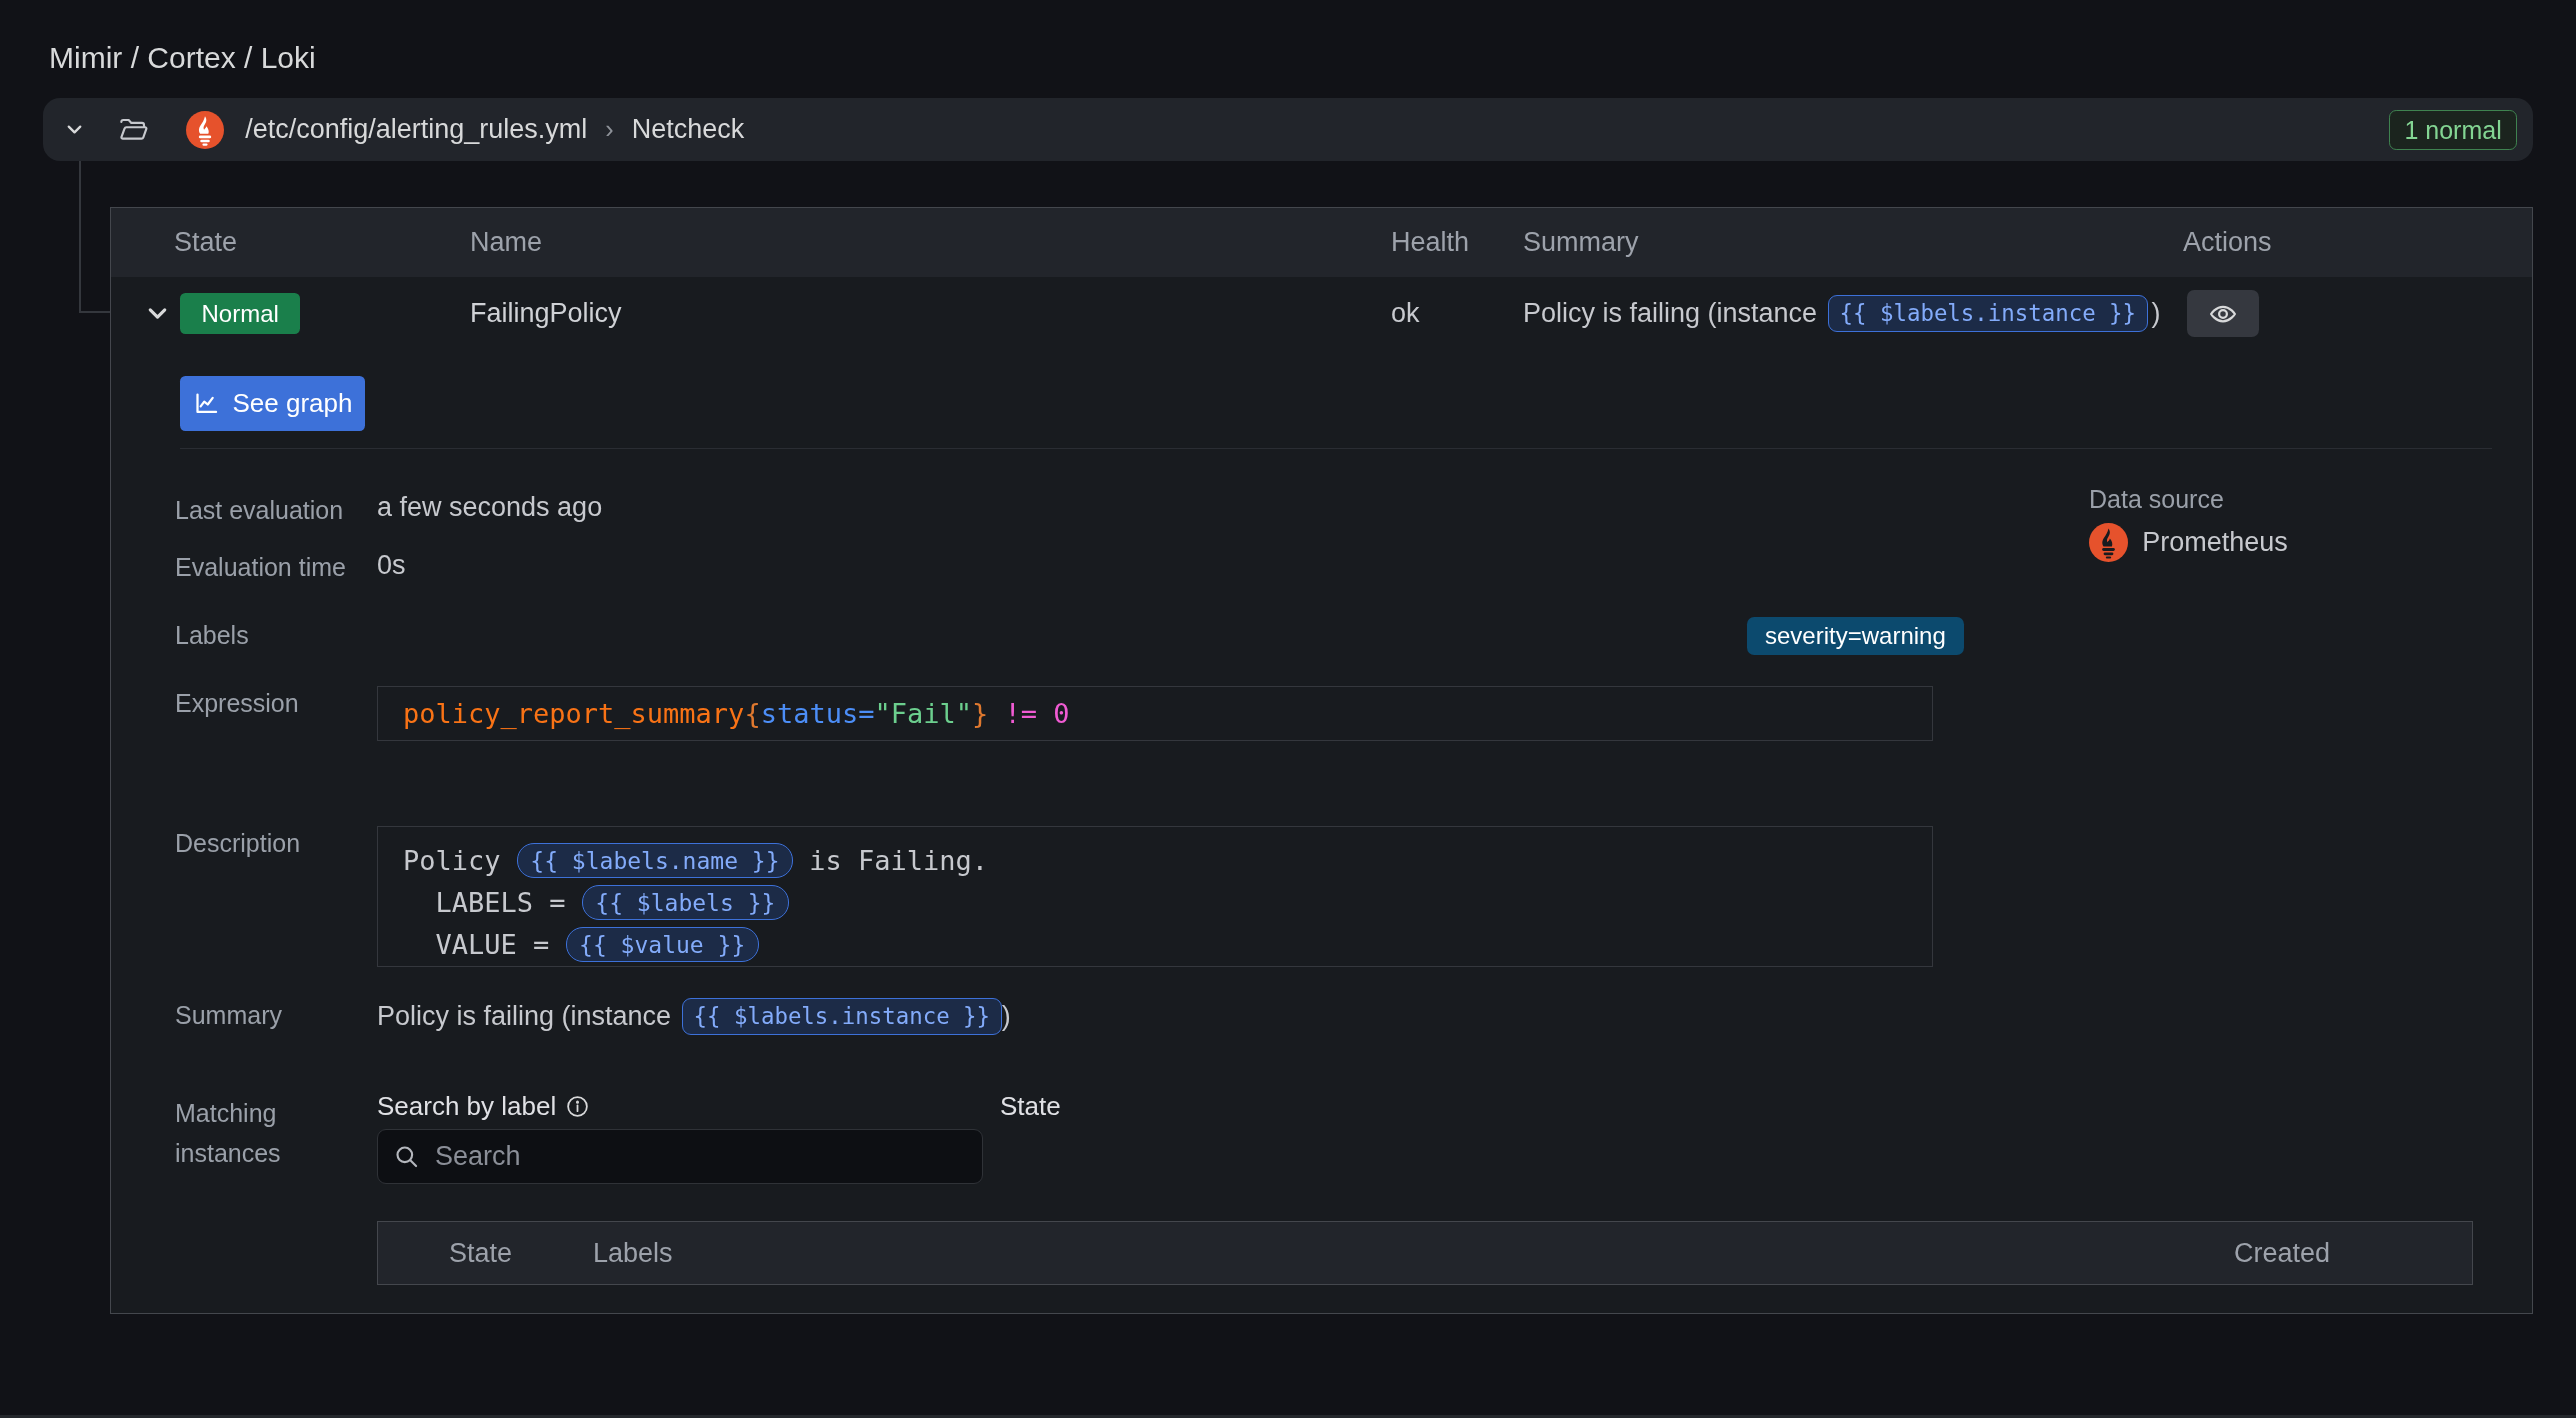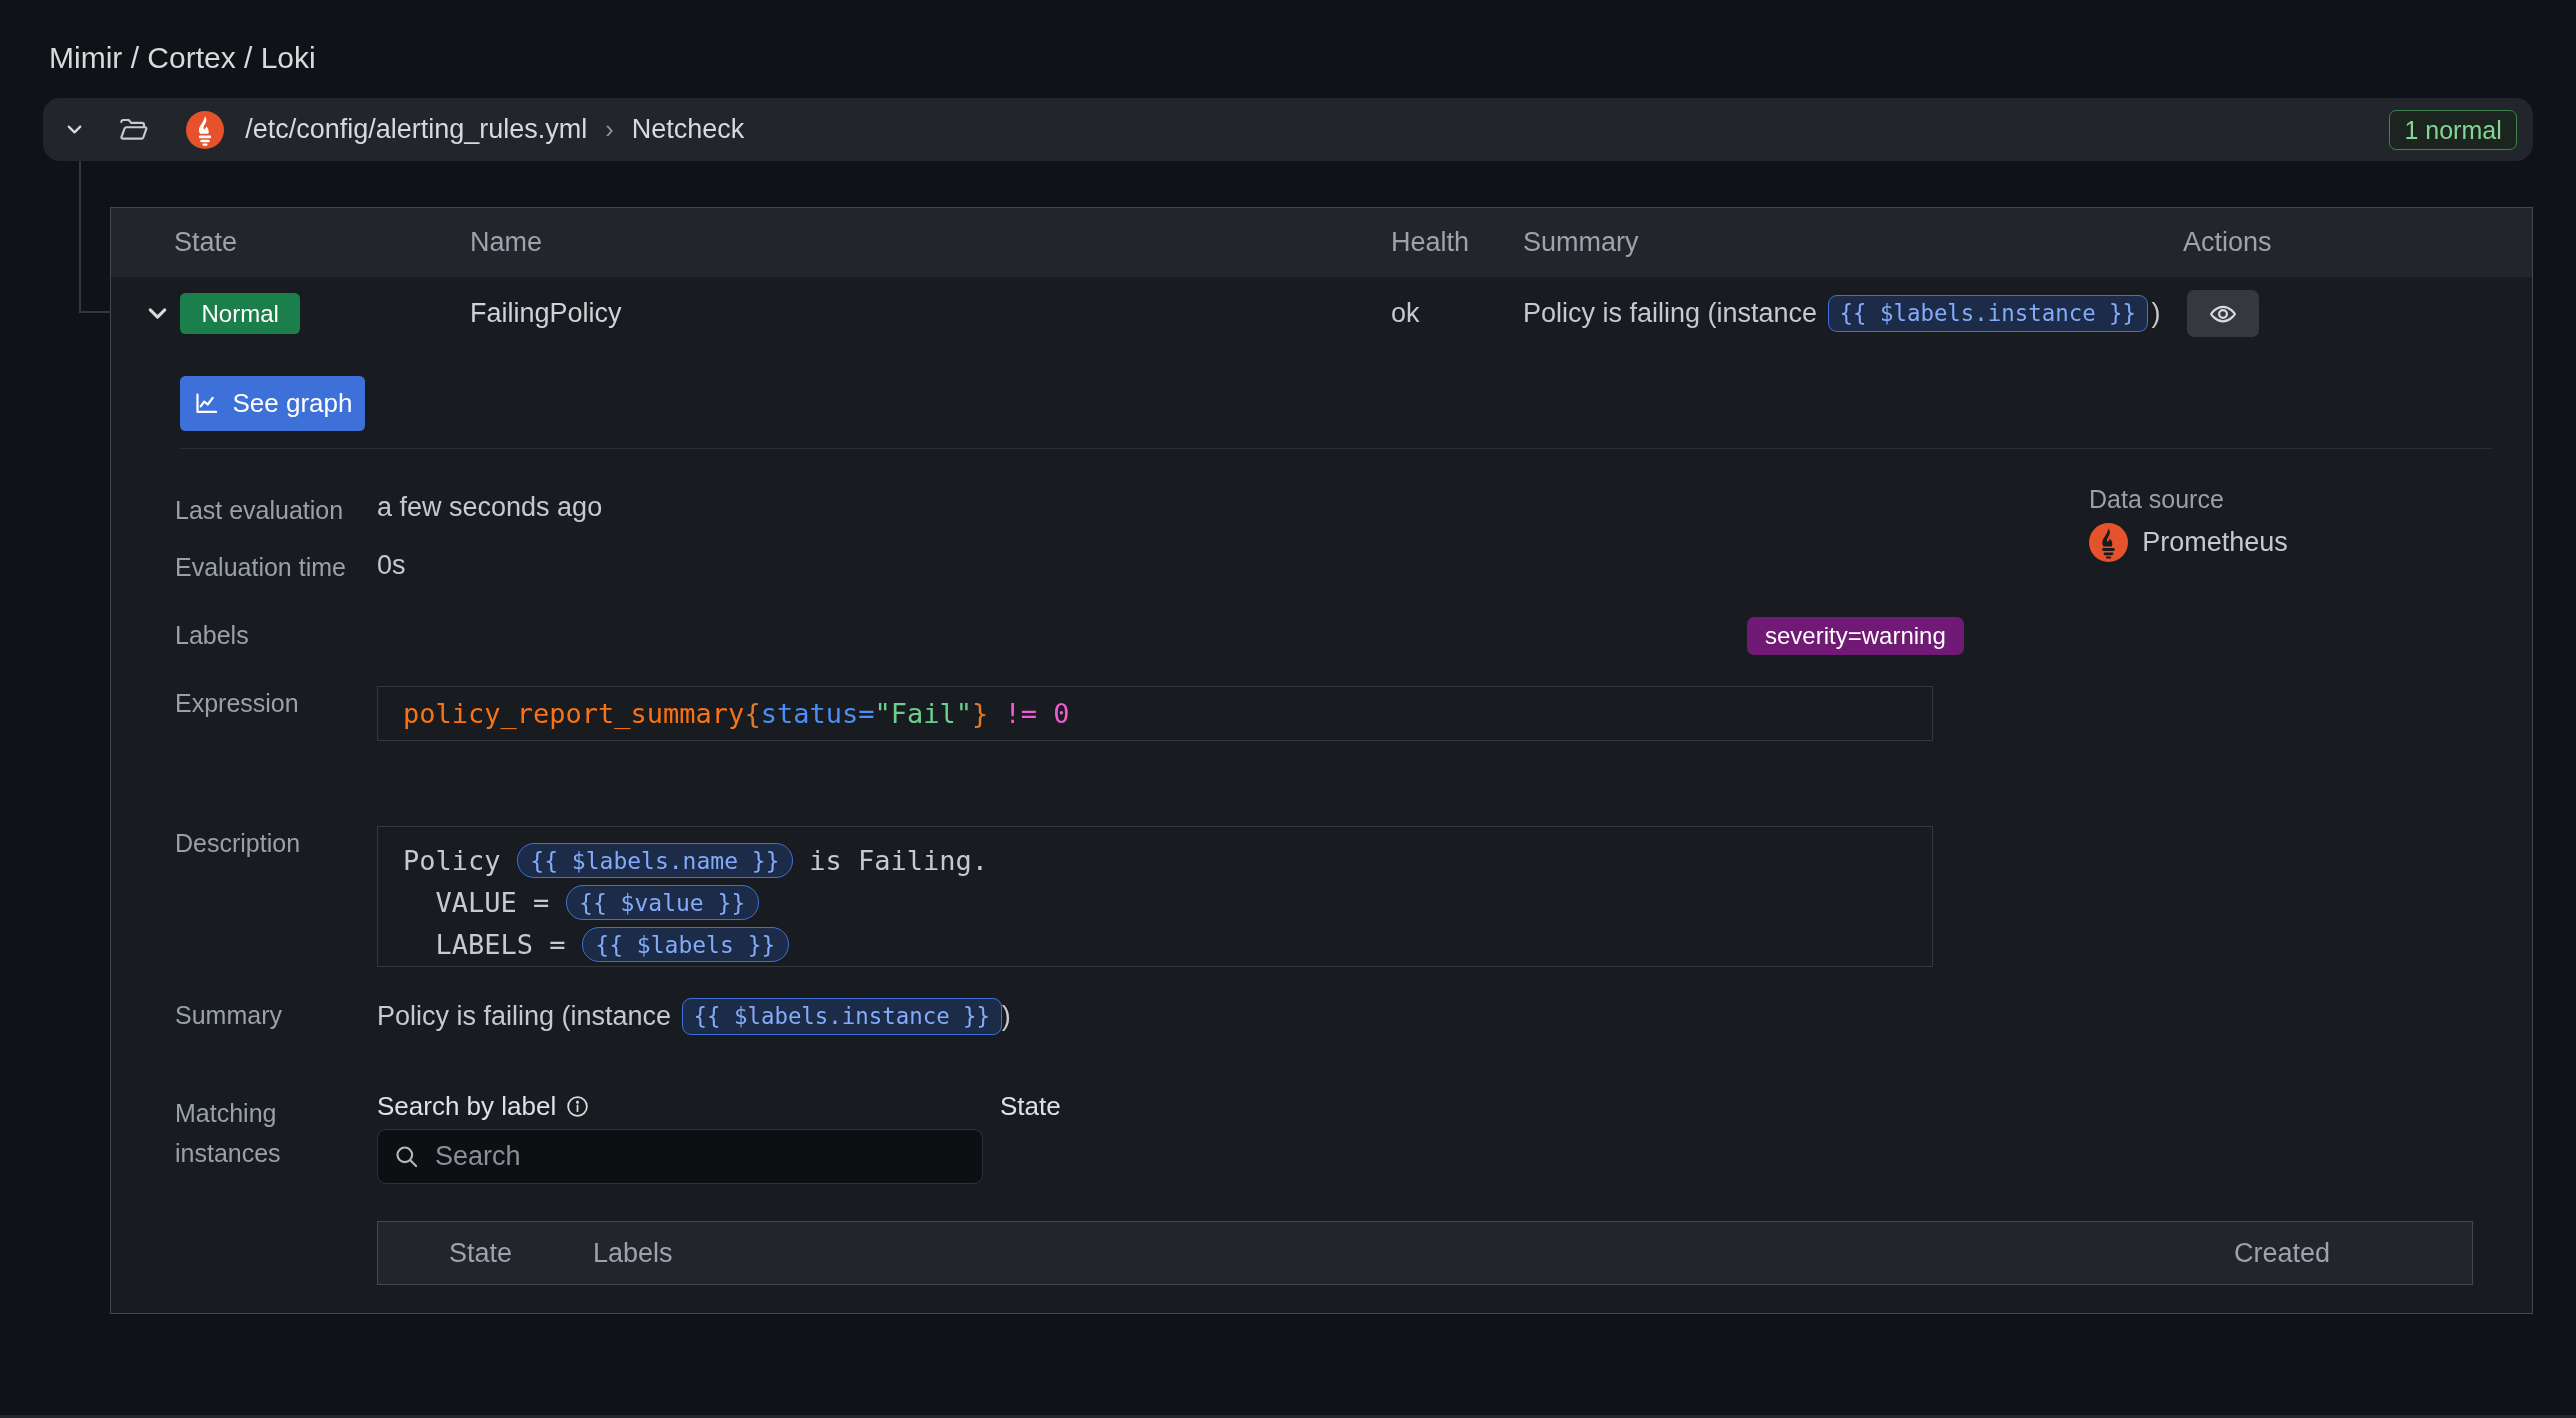--- a/index.html
+++ b/index.html
@@ -51,21 +51,21 @@
              display:flex;align-items:center;gap:12.5px;padding:0 13px;color:#ffffff;font-size:26px;
              font-family:inherit;cursor:pointer;}
   .divider{position:absolute;left:69px;top:240px;width:2312px;height:0.9px;background:#2a2d33;}
 
   .dlabel{position:absolute;left:64px;font-size:25px;color:#9aa0a9;}
   .dvalue{position:absolute;left:266px;font-size:27px;color:#c7c9ce;}
   .lbl-last-eval{top:288px;} .val-last-eval{top:284px;}
   .lbl-eval-time{top:345px;} .val-eval-time{top:342px;}
   .lbl-labels{top:413px;}
   .severity-badge{position:absolute;left:1636px;top:409px;height:38px;line-height:38px;padding:0 18px;
-                  background:#701a75;border-radius:7.2px;color:#ffffff;font-size:24px;}
+                  background:#0c4a6e;border-radius:7.2px;color:#ffffff;font-size:24px;}
   .lbl-expression{top:481px;}
   .expr-box{position:absolute;left:266px;top:478px;width:1556px;height:55px;border:0.9px solid #34373d;
             box-sizing:border-box;display:flex;align-items:center;padding-left:25px;font-size:27px;}
   .expr-box span{white-space:pre;}
   .tok-plain{color:#f97316;} .tok-brace{color:#e0792f;} .tok-attr{color:#4c8ef7;}
   .tok-string{color:#6ccf8e;} .tok-op{color:#f05bd3;}
 
   .lbl-description{top:621px;}
   .desc-box{position:absolute;left:266px;top:618px;width:1556px;height:141px;border:0.9px solid #34373d;
             box-sizing:border-box;padding:12.5px 0 0 25px;}
@@ -205,26 +205,26 @@
     </div>
 
     <span class="dlabel lbl-description">Description</span>
     <div class="desc-box">
       <div class="desc-line">
         <span class="pre">Policy </span>
         <span class="tpl-pill-lg">{{ $labels.name }}</span>
         <span class="pre"> is Failing.</span>
       </div>
       <div class="desc-line">
+        <span class="pre">  LABELS = </span>
+        <span class="tpl-pill-lg">{{ $labels }}</span>
+      </div>
+      <div class="desc-line">
         <span class="pre">  VALUE = </span>
         <span class="tpl-pill-lg">{{ $value }}</span>
-      </div>
-      <div class="desc-line">
-        <span class="pre">  LABELS = </span>
-        <span class="tpl-pill-lg">{{ $labels }}</span>
       </div>
     </div>
 
     <span class="dlabel lbl-summary">Summary</span>
     <div class="summary-line">
       <span>Policy is failing (instance</span>
       <span class="tpl-pill">{{ $labels.instance }}</span>
       <span class="paren">)</span>
     </div>
 

